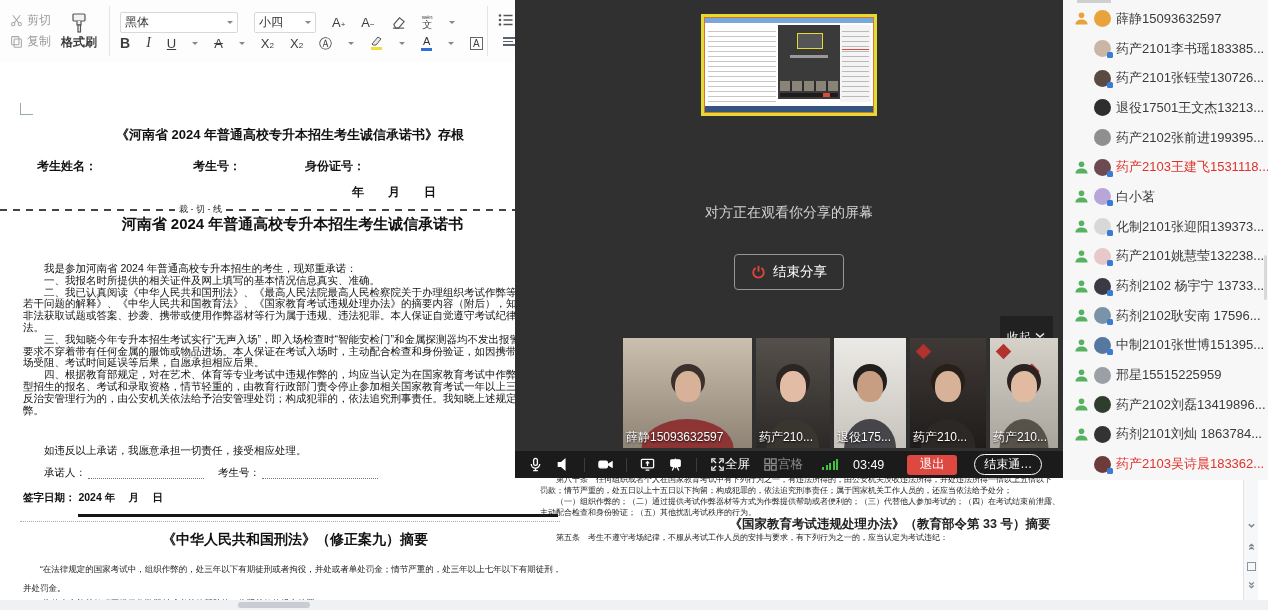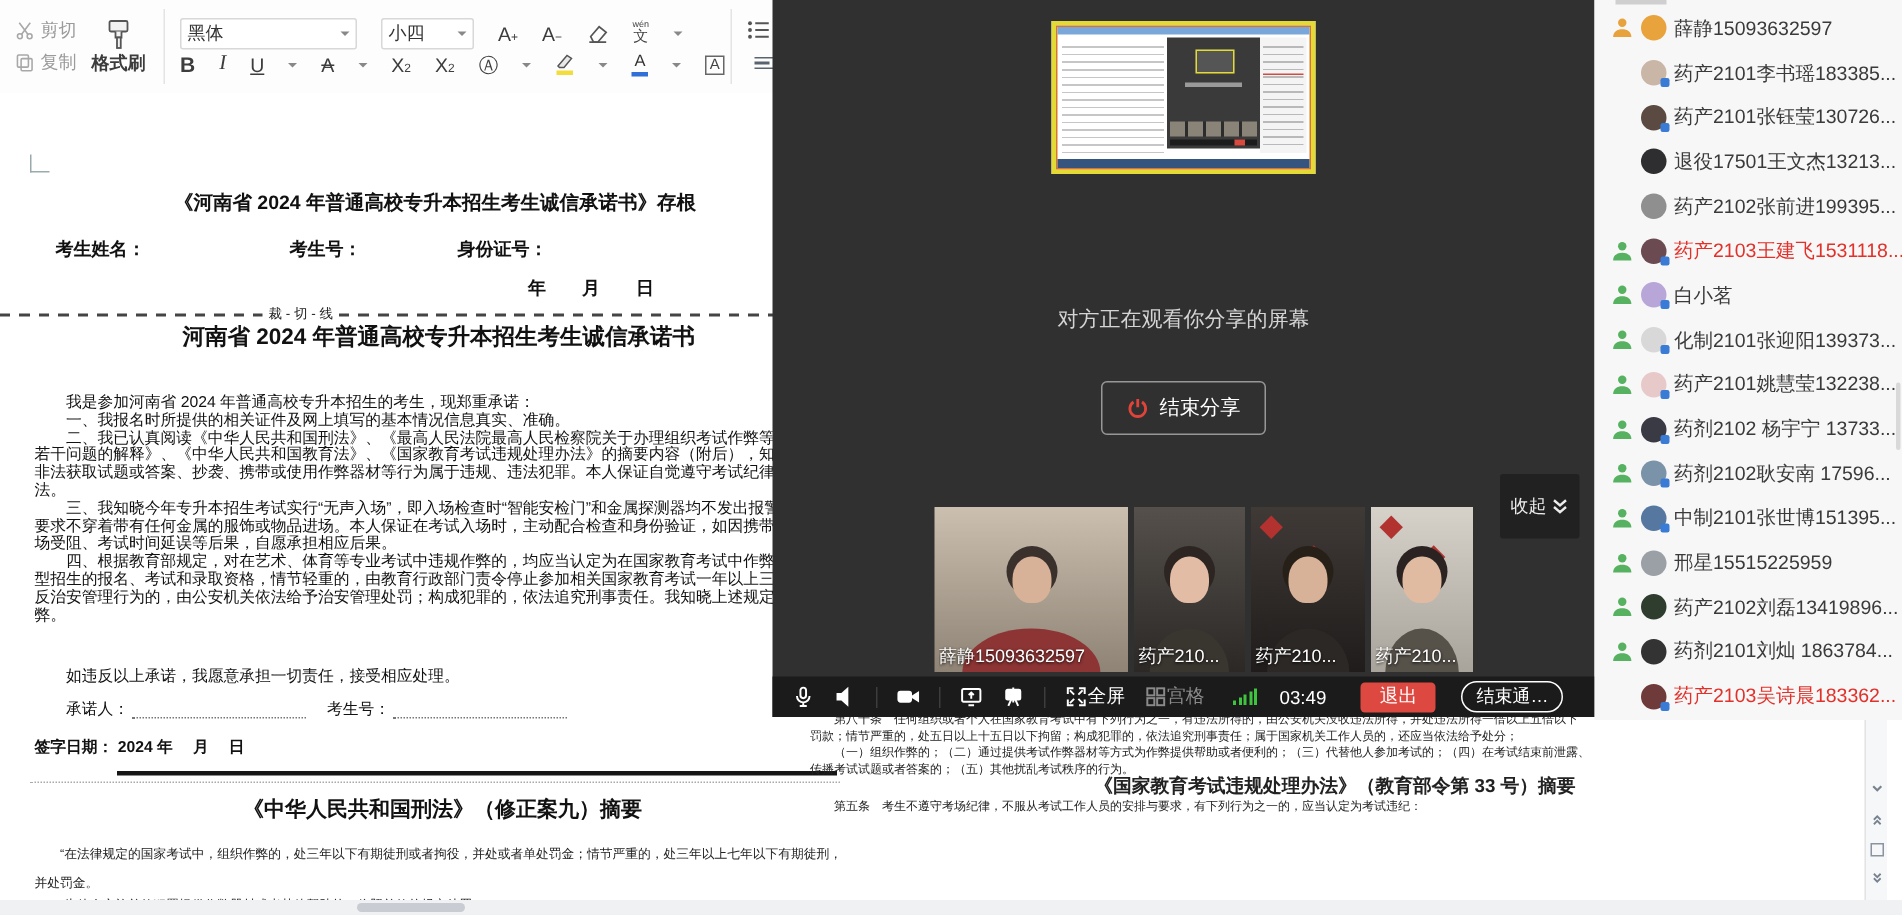--- a/index.html
+++ b/index.html
@@ -337,21 +337,21 @@
 
   <div class="page2">
     <div>　　第七十九条　考生在国家教育考试中有下列行为之一的，由组织考试的教育考试机构工作人员在考试现场采取必要措施予以制止并终止其继续</div>
       <div>参加考试；组织考试的教育考试机构可以取消其相关考试资格或者考试成绩；情节严重的，由教育行政部门责令停止参加相关国家教育考试一年以</div>
       <div>上三年以下；构成违反治安管理行为的，由公安机关依法给予治安管理处罚；构成犯罪的，依法追究刑事责任：</div>
       <div>　　（一）非法获取考试试题或者答案的；（二）携带或者使用考试作弊器材、资料的；（三）抄袭他人答案的；（四）让他人代替自己参加考试</div>
       <div>的；（五）其他以不正当手段获得考试成绩的作弊行为。</div>
       <div>　　第八十条　任何组织或者个人在国家教育考试中有下列行为之一，有违法所得的，由公安机关没收违法所得，并处违法所得一倍以上五倍以下</div>
       <div>罚款；情节严重的，处五日以上十五日以下拘留；构成犯罪的，依法追究刑事责任；属于国家机关工作人员的，还应当依法给予处分；</div>
       <div>　　（一）组织作弊的；（二）通过提供考试作弊器材等方式为作弊提供帮助或者便利的；（三）代替他人参加考试的；（四）在考试结束前泄露、</div>
-      <div>传播考试试题或者答案的；（五）其他扰乱考试秩序的行为。</div>
+      <div>主动配合检查和身份验证；（五）其他扰乱考试秩序的行为。</div>
     <div class="p2title">《国家教育考试违规处理办法》（教育部令第 33 号）摘要</div>
     <div class="p2tail">　　第五条　考生不遵守考场纪律，不服从考试工作人员的安排与要求，有下列行为之一的，应当认定为考试违纪：</div>
   </div>
 
   <div class="docscroll">
     <span class="sbtn" style="top:518px">
       <svg viewBox="0 0 10 10">
           <path d="M2 3.5l3 3 3-3"></path>
         </svg>
     </span>
@@ -411,20 +411,27 @@
           <span class="face" style="background: rgb(216, 178, 152);"></span>
           <span class="torso" style="background: rgb(141, 52, 52);"></span>
           <span class="tlabel">薛静15093632597</span>
         </div>
         <div class="tile" style="background: linear-gradient(rgb(85, 80, 75), rgb(43, 40, 38)); width: 74px;">
 
           <span class="hair" style="background: rgb(44, 37, 34);"></span>
           <span class="face" style="background: rgb(226, 188, 164);"></span>
           <span class="torso" style="background: rgb(57, 53, 47);"></span>
           <span class="tlabel">药产210...</span>
+        </div>
+        <div class="tile" style="background: linear-gradient(rgb(236, 234, 230), rgb(199, 195, 188)); width: 72px;">
+
+          <span class="hair" style="background: rgb(34, 30, 27);"></span>
+          <span class="face" style="background: rgb(200, 158, 130);"></span>
+          <span class="torso" style="background: rgb(70, 70, 74);"></span>
+          <span class="tlabel">退役175...</span>
         </div>
         <div class="tile" style="background: linear-gradient(rgb(64, 58, 55), rgb(31, 28, 27)); width: 76px;">
           <span class="decor"></span>
           <span class="hair" style="background: rgb(38, 32, 25);"></span>
           <span class="face" style="background: rgb(216, 178, 152);"></span>
           <span class="torso" style="background: rgb(44, 40, 38);"></span>
           <span class="tlabel">药产210...</span>
         </div>
         <div class="tile" style="background: linear-gradient(rgb(214, 210, 201), rgb(169, 164, 155)); width: 68px;">
           <span class="decor"></span>

